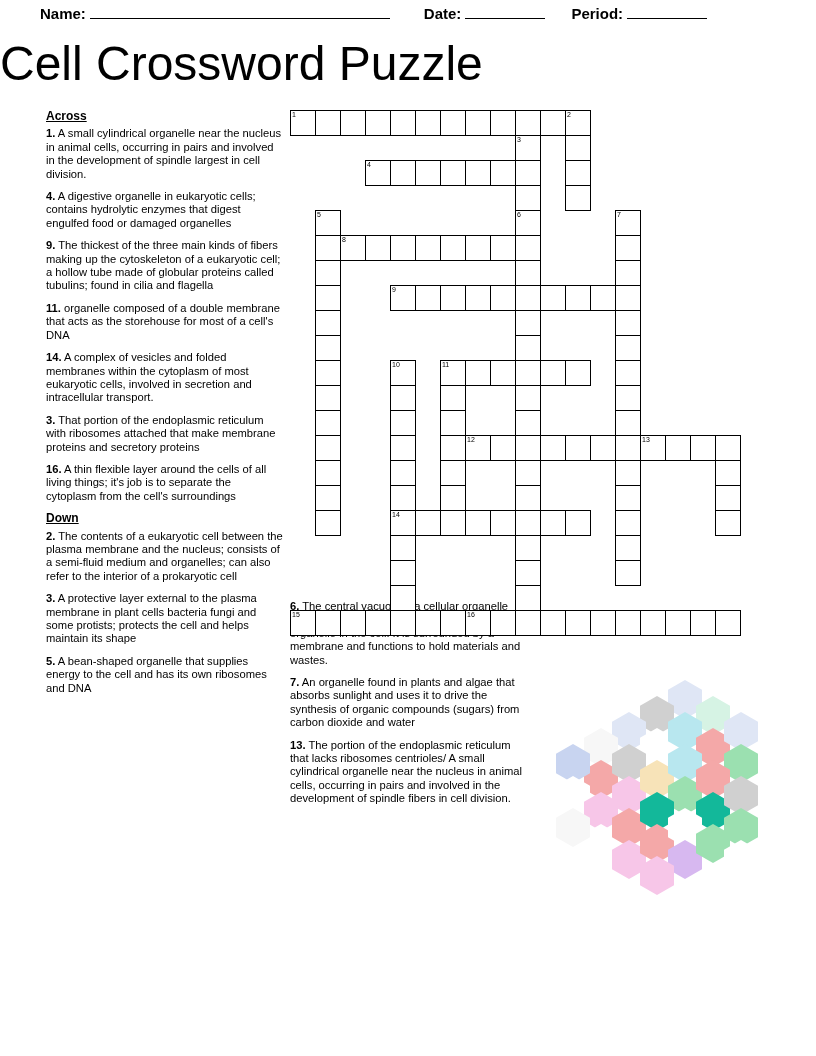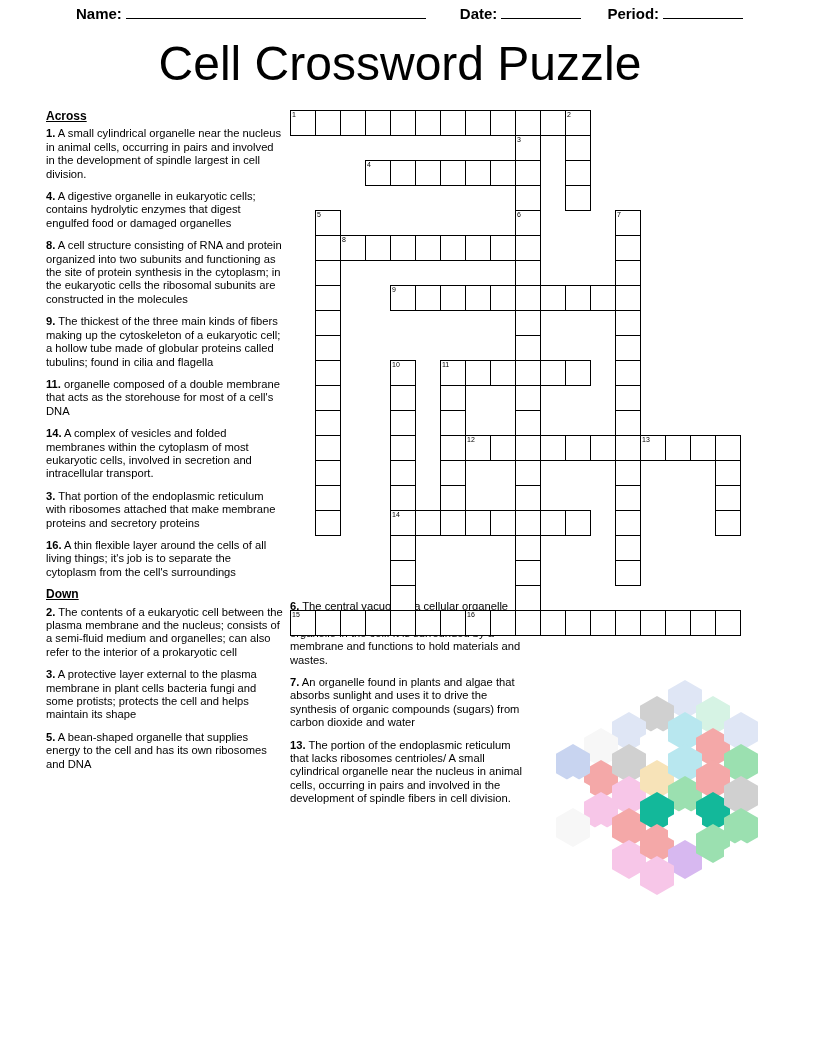--- a/index.html
+++ b/index.html
@@ -12,30 +12,30 @@
     overflow:hidden;
   }
   .page{position:relative;width:816px;height:1056px;}
 
   
   .header-row{
     position:absolute;left:40px;top:0px;width:736px;height:26px;
     display:flex;align-items:center;font-size:15px;
   }
   .hdr-label{font-weight:bold;}
-  .name-wrap{display:flex;align-items:baseline;margin-left:36px;}
+  .name-wrap{display:flex;align-items:baseline;}
   .name-line{width:300px;border-bottom:1.5px solid #000;height:13px;margin-left:4px;}
   .date-wrap{display:flex;align-items:baseline;margin-left:34px;}
   .date-line{width:80px;border-bottom:1.5px solid #000;height:13px;margin-left:4px;}
   .period-wrap{display:flex;align-items:baseline;margin-left:26px;}
   .period-line{width:80px;border-bottom:1.5px solid #000;height:13px;margin-left:4px;}
 
   
   .title{
-    position:absolute;left:0;top:36px;width:800px;text-align:center;
+    position:absolute;left:0;top:36px;width:800px;
     font-size:48px;font-weight:normal;letter-spacing:0px;
   }
 
   
   .clue-col-left{
     position:absolute;left:46px;top:110px;width:238px;
     font-size:11.2px;line-height:13.4px;
   }
   .clue-col-mid{
     position:absolute;left:290px;top:600px;width:236px;
@@ -89,21 +89,20 @@
     </span>
   </div>
 
   <div class="title">Cell Crossword Puzzle</div>
 
   <div class="clue-col-left">
     <div class="section-head">Across</div>
     <div id="across-list">
         <div class="clue"><b>1.</b><span> A small cylindrical organelle near the nucleus in animal cells, occurring in pairs and involved in the development of spindle largest in cell division.</span></div>
         <div class="clue"><b>4.</b><span> A digestive organelle in eukaryotic cells; contains hydrolytic enzymes that digest engulfed food or damaged organelles</span></div>
-        <div class="clue"><b>8.</b><span> A cell structure consisting of RNA and protein organized into two subunits and functioning as the site of protein synthesis in the cytoplasm; in the eukaryotic cells the ribosomal subunits are constructed in the molecules</span></div>
         <div class="clue"><b>9.</b><span> The thickest of the three main kinds of fibers making up the cytoskeleton of a eukaryotic cell; a hollow tube made of globular proteins called tubulins; found in cilia and flagella</span></div>
         <div class="clue"><b>11.</b><span> organelle composed of a double membrane that acts as the storehouse for most of a cell's DNA</span></div>
         <div class="clue"><b>14.</b><span> A complex of vesicles and folded membranes within the cytoplasm of most eukaryotic cells, involved in secretion and intracellular transport.</span></div>
         <div class="clue"><b>3.</b><span> That portion of the endoplasmic reticulum with ribosomes attached that make membrane proteins and secretory proteins</span></div>
         <div class="clue"><b>16.</b><span> A thin flexible layer around the cells of all living things; it's job is to separate the cytoplasm from the cell's surroundings</span></div>
       </div>
     <div class="section-head">Down</div>
     <div id="down-left-list">
         <div class="clue"><b>2.</b><span> The contents of a eukaryotic cell between the plasma membrane and the nucleus; consists of a semi-fluid medium and organelles; can also refer to the interior of a prokaryotic cell</span></div>
         <div class="clue"><b>3.</b><span> A protective layer external to the plasma membrane in plant cells bacteria fungi and some protists; protects the cell and helps maintain its shape</span></div>

